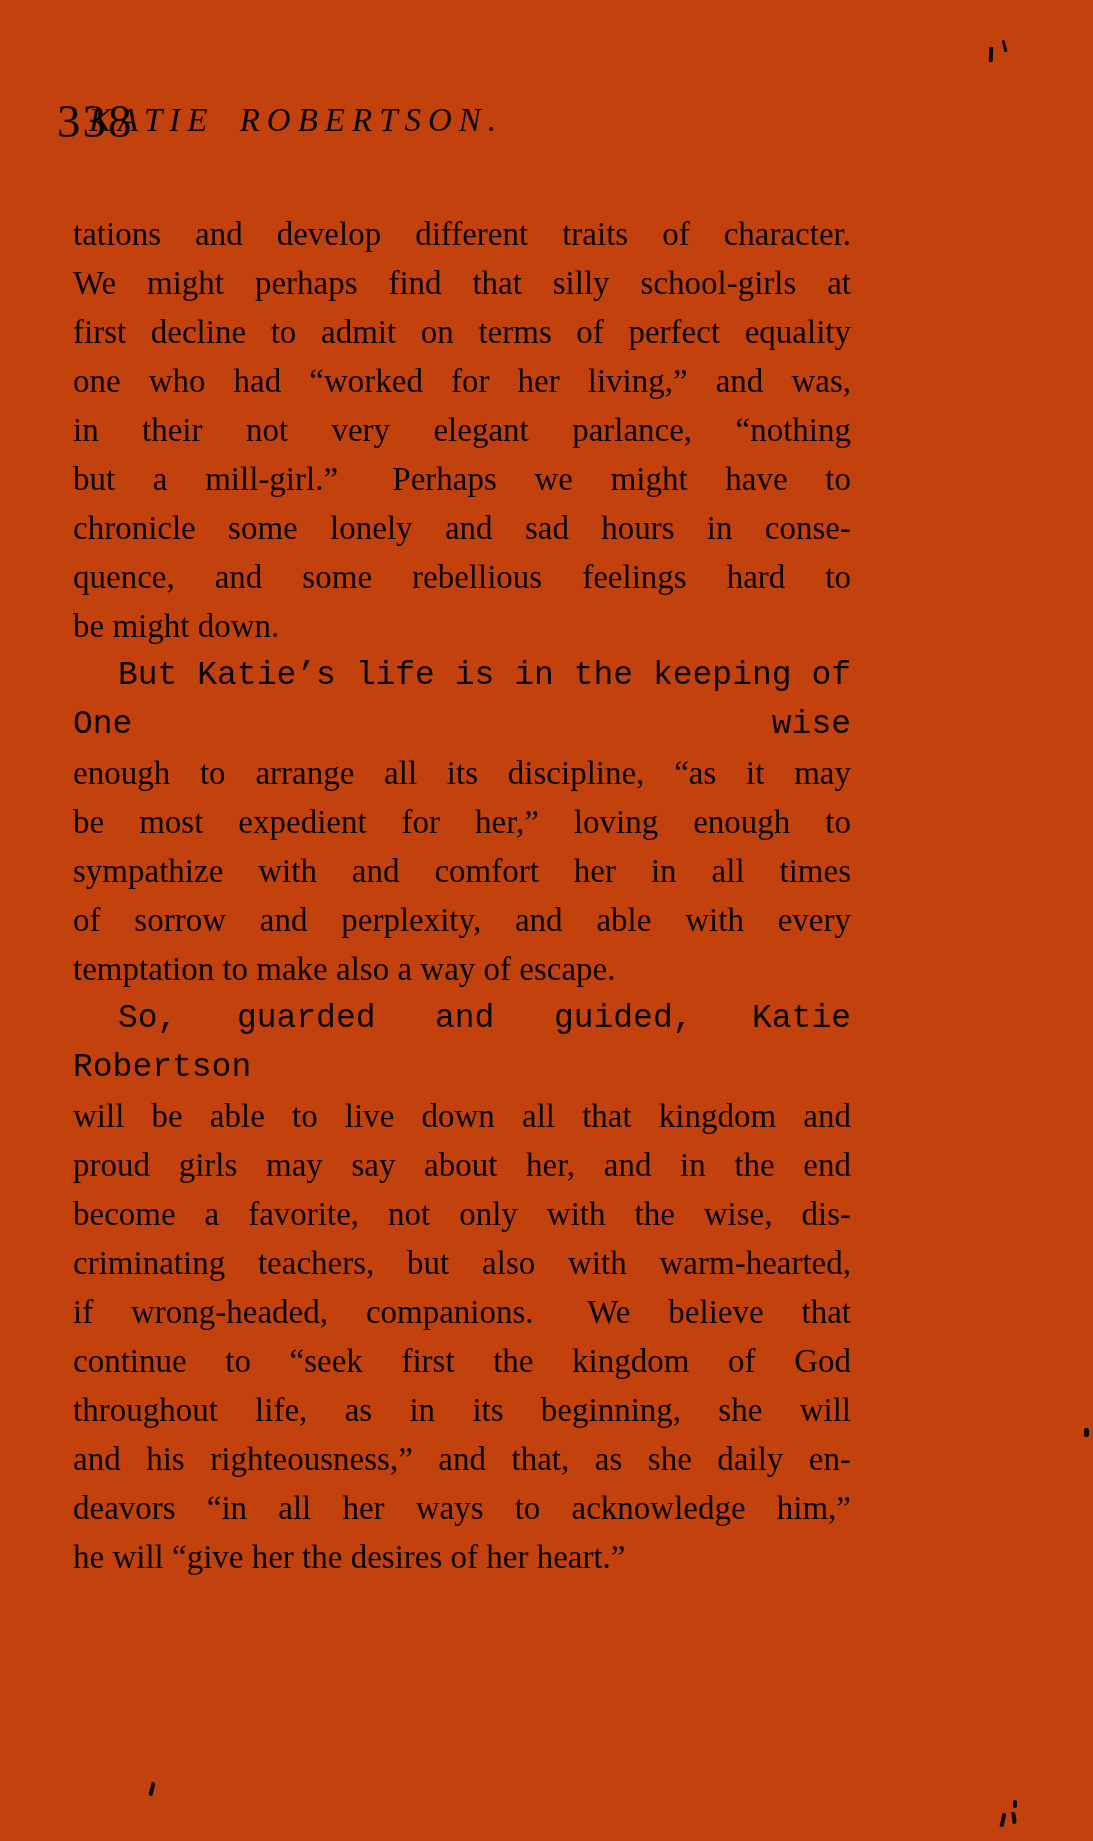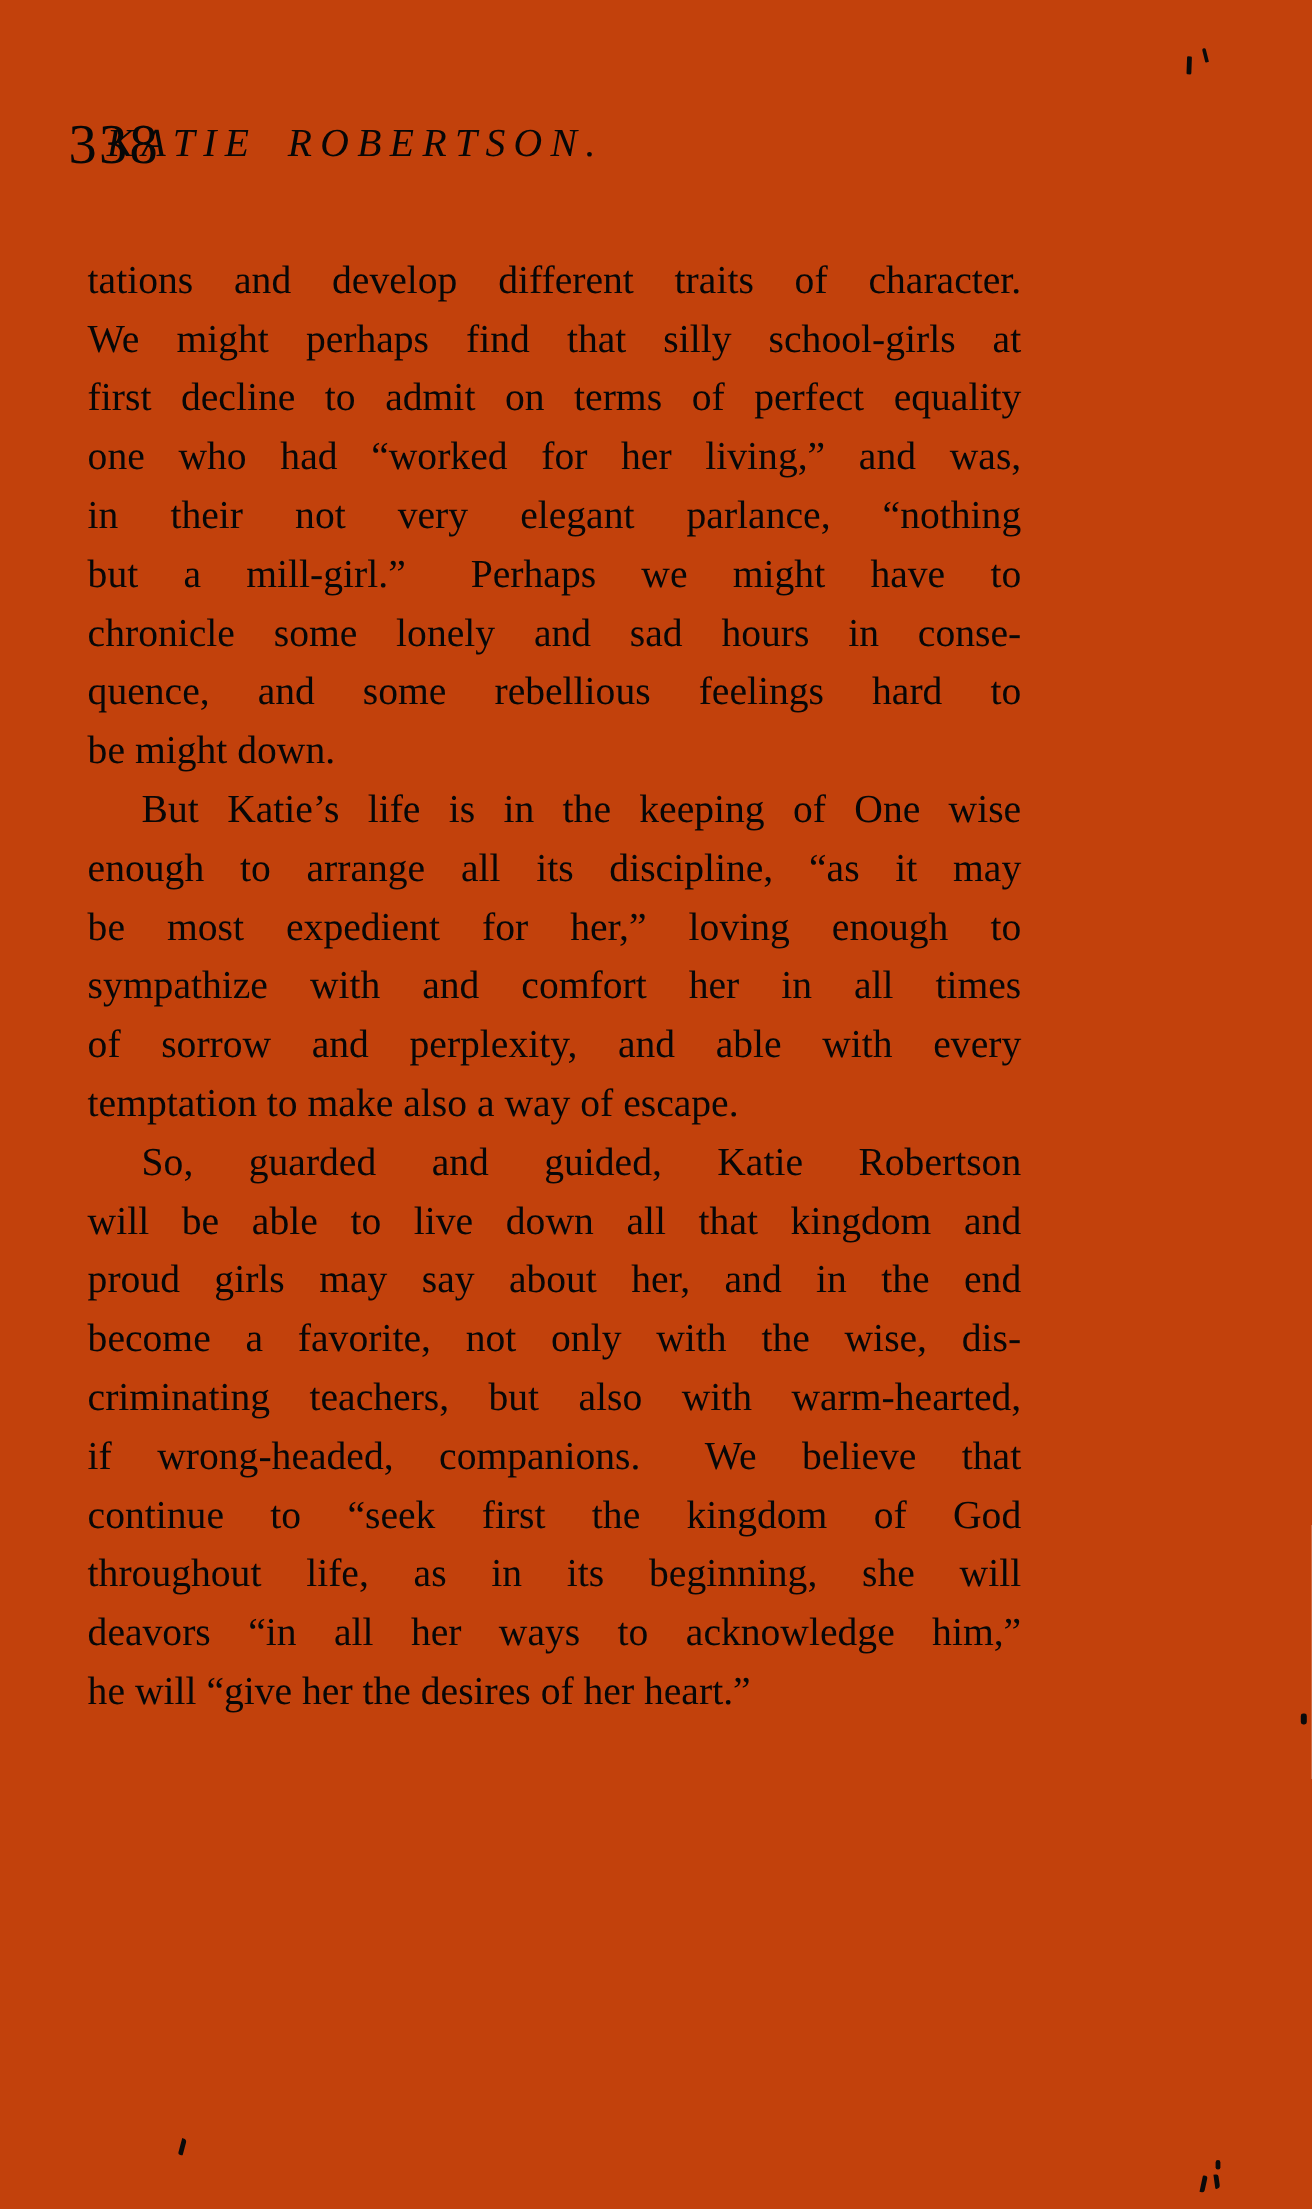--- a/index.html
+++ b/index.html
@@ -66,20 +66,21 @@
   .line {
     display: block;
     text-align: justify;
     text-align-last: justify;
   }
   .line.last {
     text-align-last: left;
   }
   .line.indent {
     text-indent: 45px;
+    font-family: Liberation Mono, monospace;
   }
   
   .speck {
     position: absolute;
     background: #0a0a0a;
   }
   .speck-tr-a { left: 989px;  top: 47px;   width: 4px; height: 15px; border-radius: 1px; transform: rotate(2deg); }
   .speck-tr-b { left: 1003px; top: 40px;   width: 3px; height: 12px; border-radius: 2px 2px 0 1px; transform: rotate(-14deg); }
   .speck-mr   { left: 1084px; top: 1428px; width: 5px; height: 9px;  border-radius: 2px; }
   .speck-bl   { left: 150px;  top: 1782px; width: 4px; height: 14px; border-radius: 0 3px 1px 2px; transform: rotate(15deg); }
@@ -122,20 +123,21 @@
 
     <p class="para">
       <span class="line indent">So, guarded and guided, Katie Robertson</span>
       <span class="line">will be able to live down all that kingdom and</span>
       <span class="line">proud girls may say about her, and in the end</span>
       <span class="line">become a favorite, not only with the wise, dis-</span>
       <span class="line">criminating teachers, but also with warm-hearted,</span>
       <span class="line">if wrong-headed, companions.  We believe that</span>
       <span class="line">continue to “seek first the kingdom of God</span>
       <span class="line">throughout life, as in its beginning, she will</span>
+      <span class="line">and his righteousness,” and that, as she daily en-</span>
       <span class="line">deavors “in all her ways to acknowledge him,”</span>
       <span class="line last">he will “give her the desires of her heart.”</span>
     </p>
 
   </div>
 
   <div class="speck speck-tr-a"></div>
   <div class="speck speck-tr-b"></div>
   <div class="speck speck-mr"></div>
   <div class="speck speck-bl"></div>

